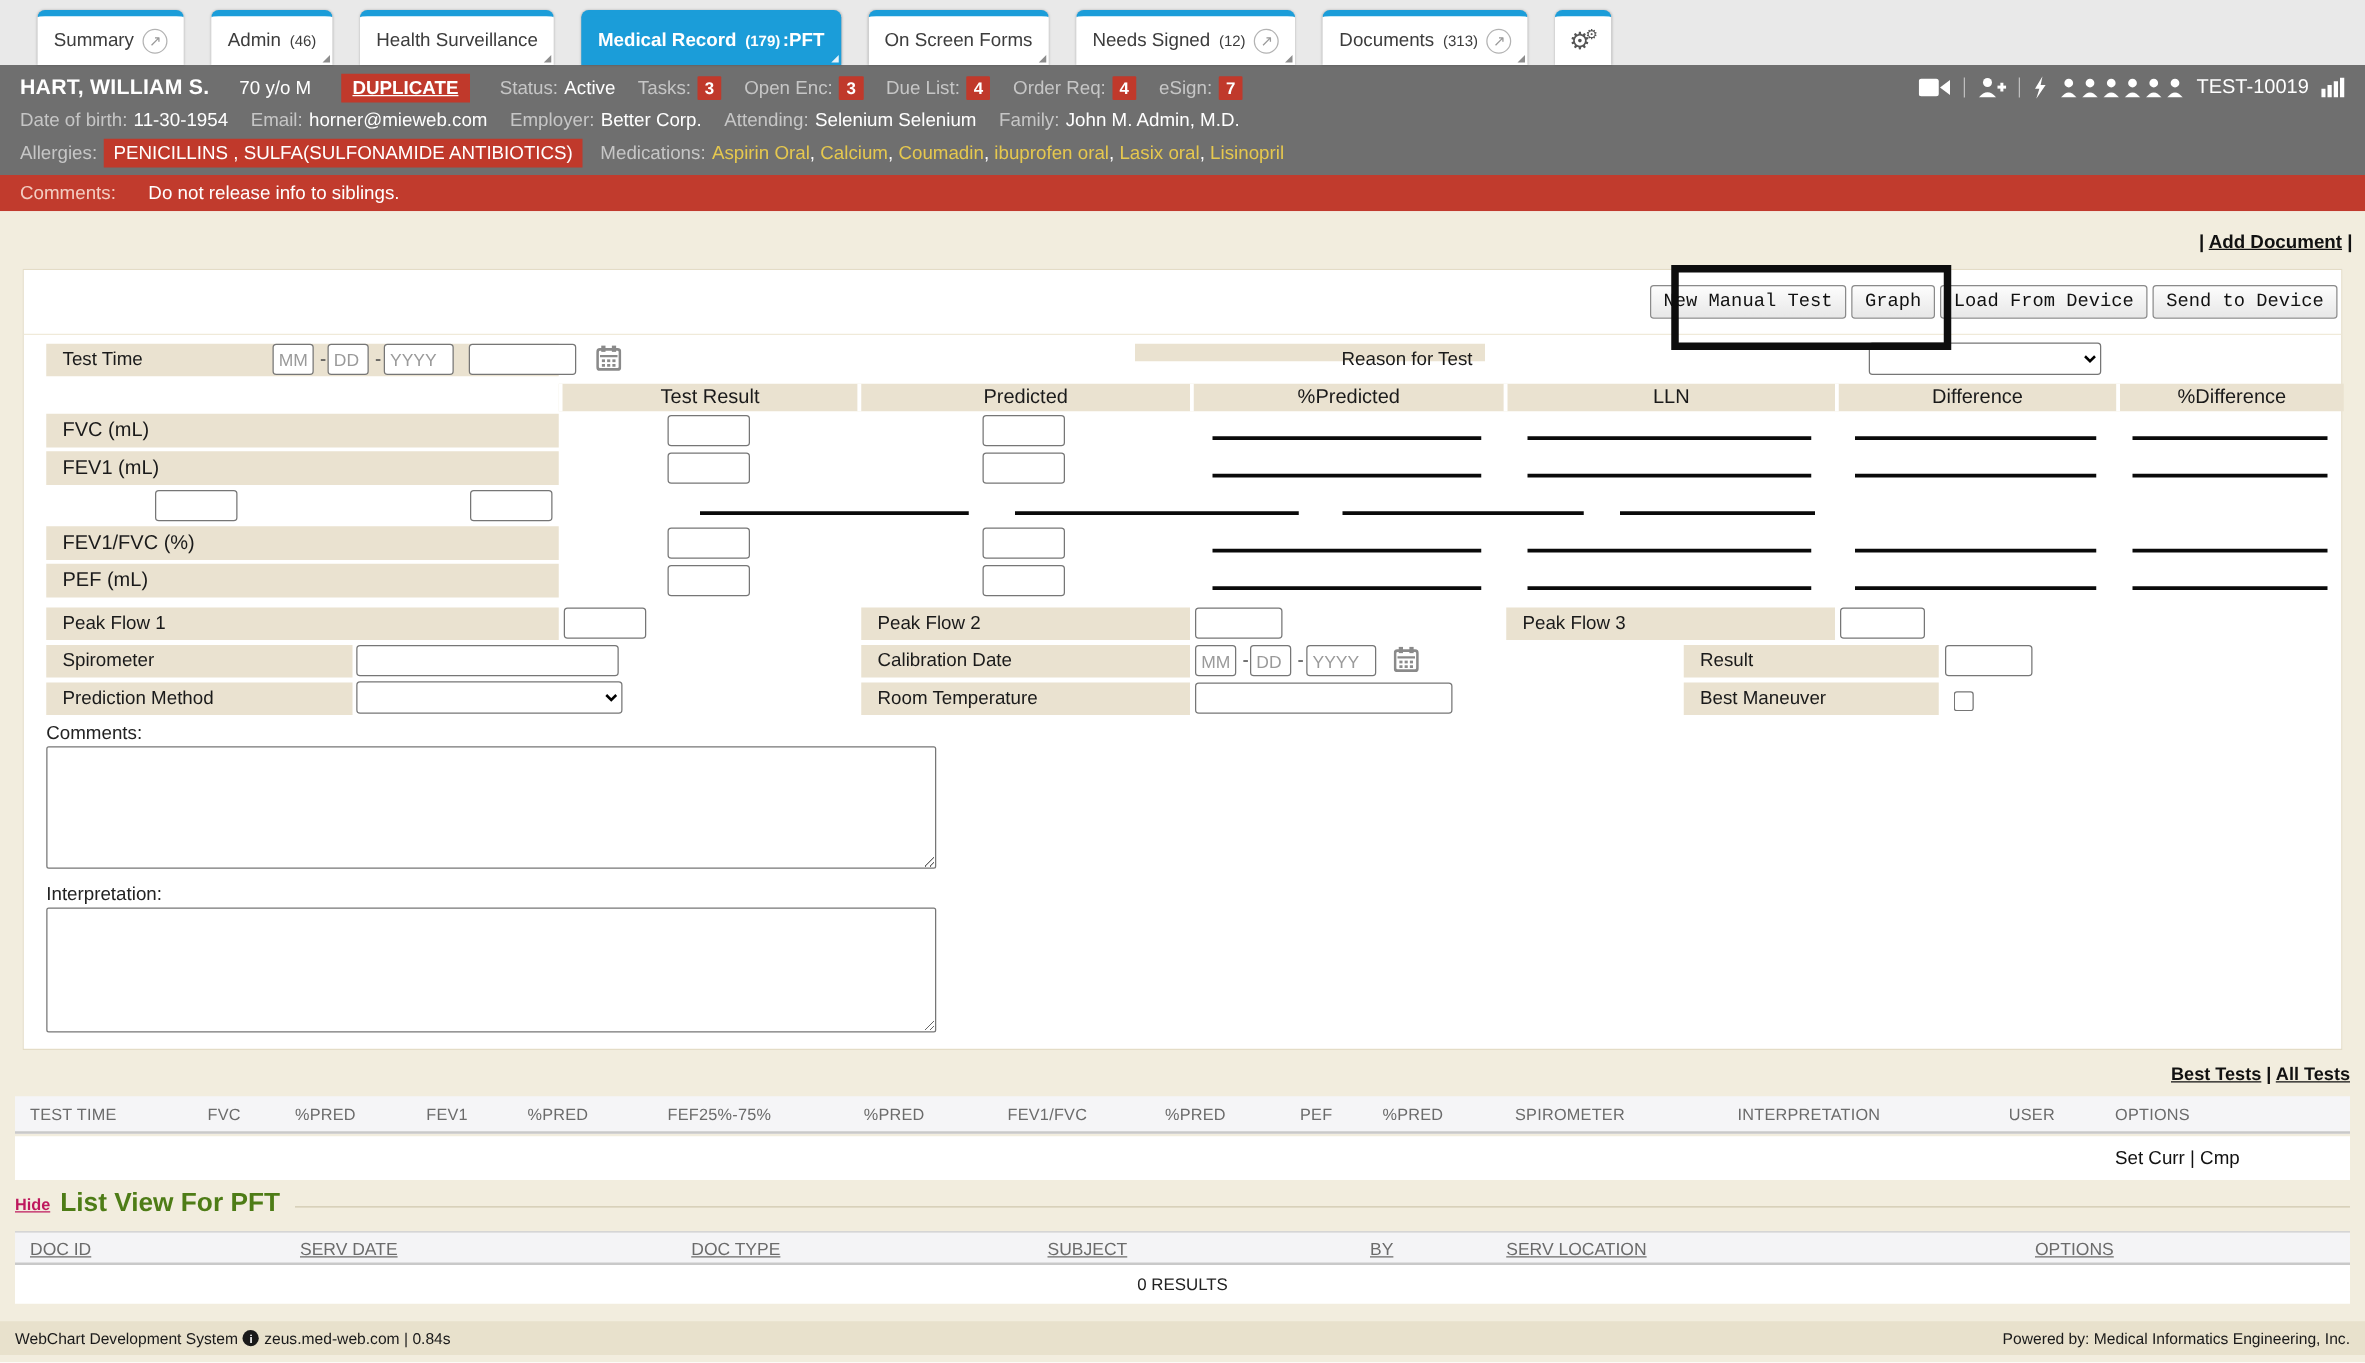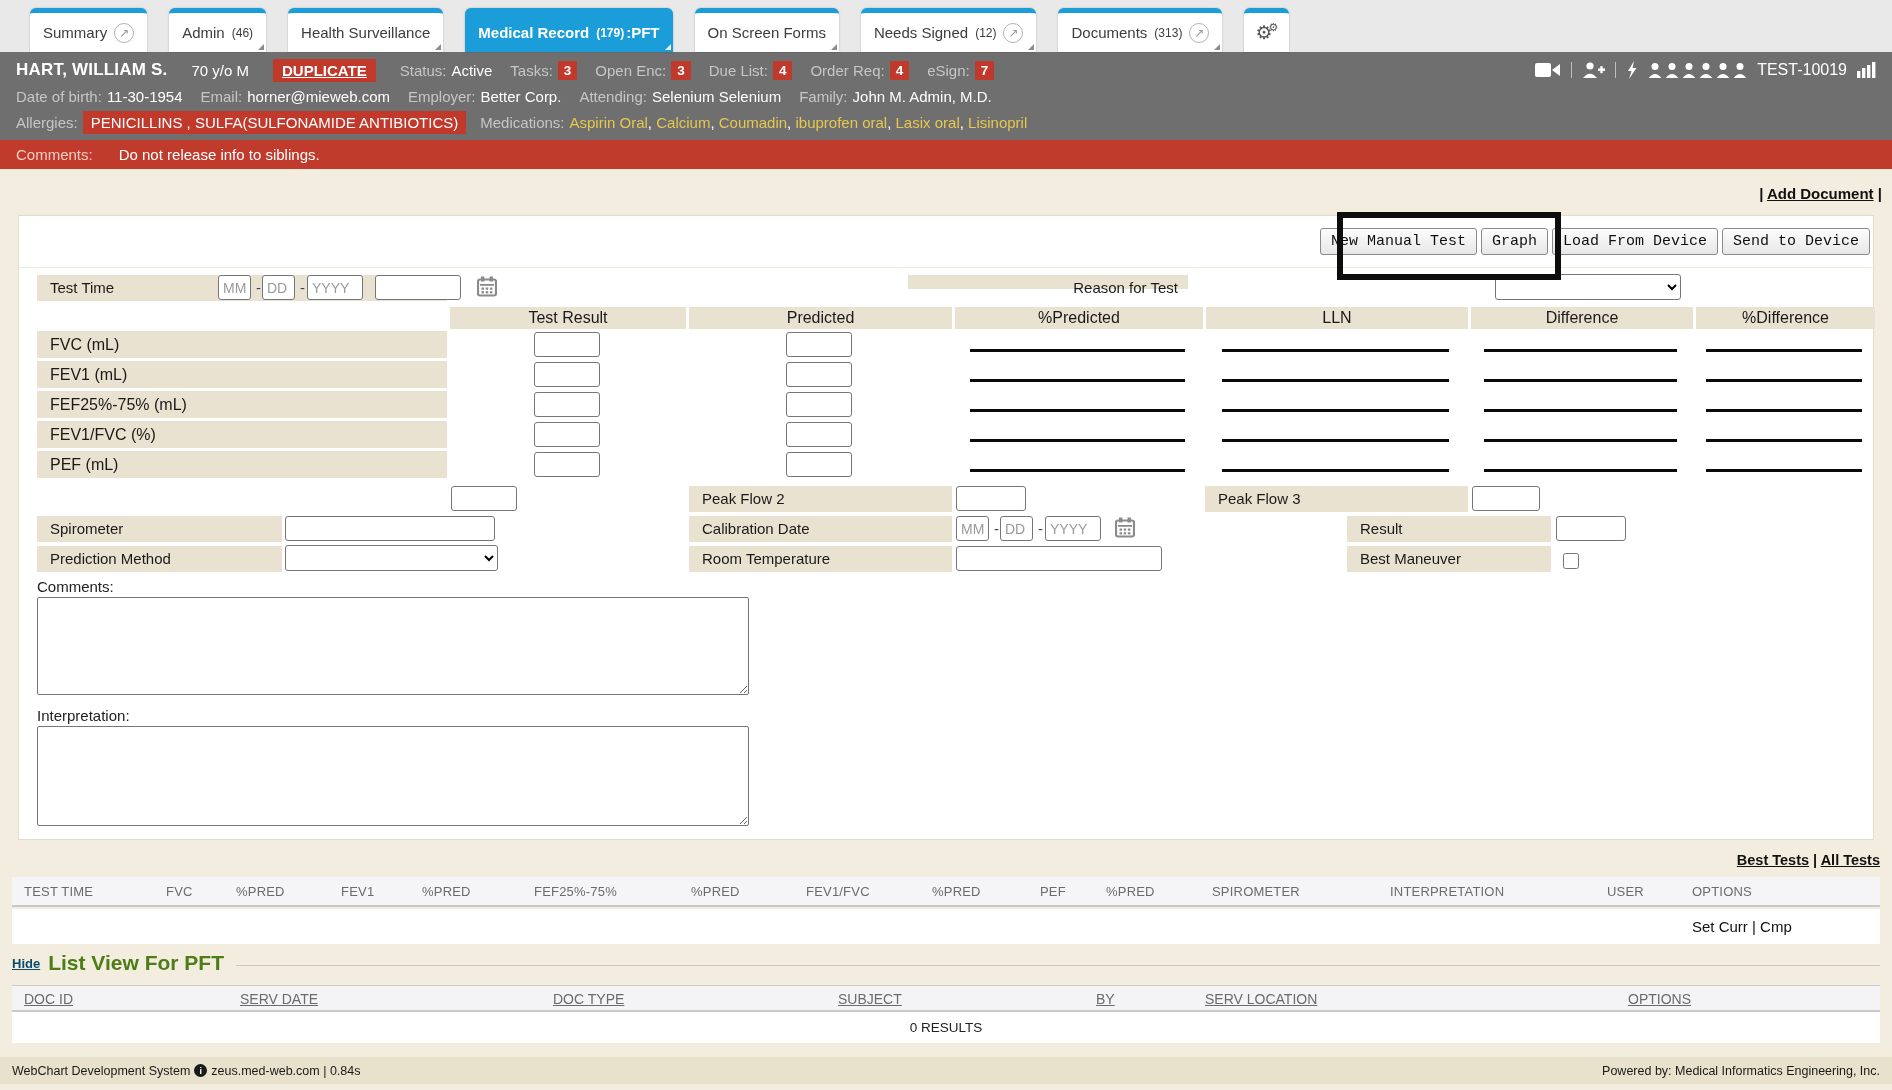--- a/index.html
+++ b/index.html
@@ -85,21 +85,21 @@
   .results-links a { color:#111; text-decoration:underline; cursor:pointer; }
   .results-header { position:absolute; top:708px; left:12px; right:12px; height:30px; background:#f5f5f7;
                     border-bottom:2px solid #c9c9c9; }
   .results-header span { position:absolute; font-size:13px; color:#6b6b6b; line-height:30px; letter-spacing:.2px; }
   .results-actions { position:absolute; top:740px; left:12px; right:12px; height:35px; background:#ffffff; }
   .results-actions .acts { position:absolute; left:1680px; line-height:35px; font-size:15px; color:#111; }
   .results-actions .acts span { cursor:pointer; }
   
   .listview { position:absolute; top:782px; left:12px; right:12px; }
   .lv-head { display:flex; align-items:center; }
-  .lv-hide { font-size:13px; font-weight:bold; color:#0c4a6e; text-decoration:underline; margin-right:8px; cursor:pointer; }
+  .lv-hide { font-size:13px; font-weight:bold; color:#be185d; text-decoration:underline; margin-right:8px; cursor:pointer; }
   .lv-title { font-size:21px; font-weight:bold; color:#4e7c16; }
   .lv-rule { flex:1; height:1px; background:#cfc7ae; margin-left:12px; margin-top:4px; }
   .lv-cols { position:relative; margin-top:10px; height:27px; background:#f4f4f6;
              border-top:1px solid #cccccc; border-bottom:2px solid #c9c9c9; }
   .lv-cols span { position:absolute; font-size:14px; color:#6b6b6b; line-height:27px; text-decoration:underline; cursor:pointer; }
   .lv-empty { height:31px; background:#ffffff; text-align:center; line-height:31px; font-size:13.5px; color:#222; }
   
   .footer { position:absolute; left:0; right:0; bottom:6px; height:27px; background:#e8e1cc;
             display:flex; align-items:center; padding:0 12px; font-size:12.5px; color:#1a1a1a; }
   .footer .right { margin-left:auto; }
@@ -352,21 +352,20 @@
         </div>
       <div class="c6">
           <div class="scoreline"></div>
         </div>
       <div class="c7">
           <div class="scoreline"></div>
         </div>
     </div>
 
     <div class="grid-row" style="top:175px;">
-      <div class="c1 rowlbl">FEF25%-75% (mL)</div>
       <div class="c2 cc">
           <input type="text" style="">
         </div>
       <div class="c3 cc">
           <input type="text" style="">
         </div>
       <div class="c4">
           <div class="scoreline"></div>
         </div>
       <div class="c5">
@@ -417,20 +416,21 @@
           <div class="scoreline"></div>
         </div>
       <div class="c6">
           <div class="scoreline"></div>
         </div>
       <div class="c7">
           <div class="scoreline"></div>
         </div>
     </div>
 
+    <div class="frm-abs lblcell" style="left:18px; top:270px; width:410px;">Peak Flow 1</div>
     <input type="text" class="frm-abs" style="left: 432px; top: 270px; width: 66px;">
     <div class="frm-abs lblcell" style="left:670px; top:270px; width:263px;">Peak Flow 2</div>
     <input type="text" class="frm-abs" style="left: 937px; top: 270px; width: 70px;">
     <div class="frm-abs lblcell" style="left:1186px; top:270px; width:263px;">Peak Flow 3</div>
     <input type="text" class="frm-abs" style="left: 1453px; top: 270px; width: 68px;">
 
     <div class="frm-abs lblcell" style="left:18px; top:300px; width:245px;">Spirometer</div>
     <input type="text" class="frm-abs" style="left: 266px; top: 300px; width: 210px;">
     <div class="frm-abs lblcell" style="left:670px; top:300px; width:263px;">Calibration Date</div>
     <input type="text" class="frm-abs" style="left: 937px; top: 300px; width: 33px;" placeholder="MM">

